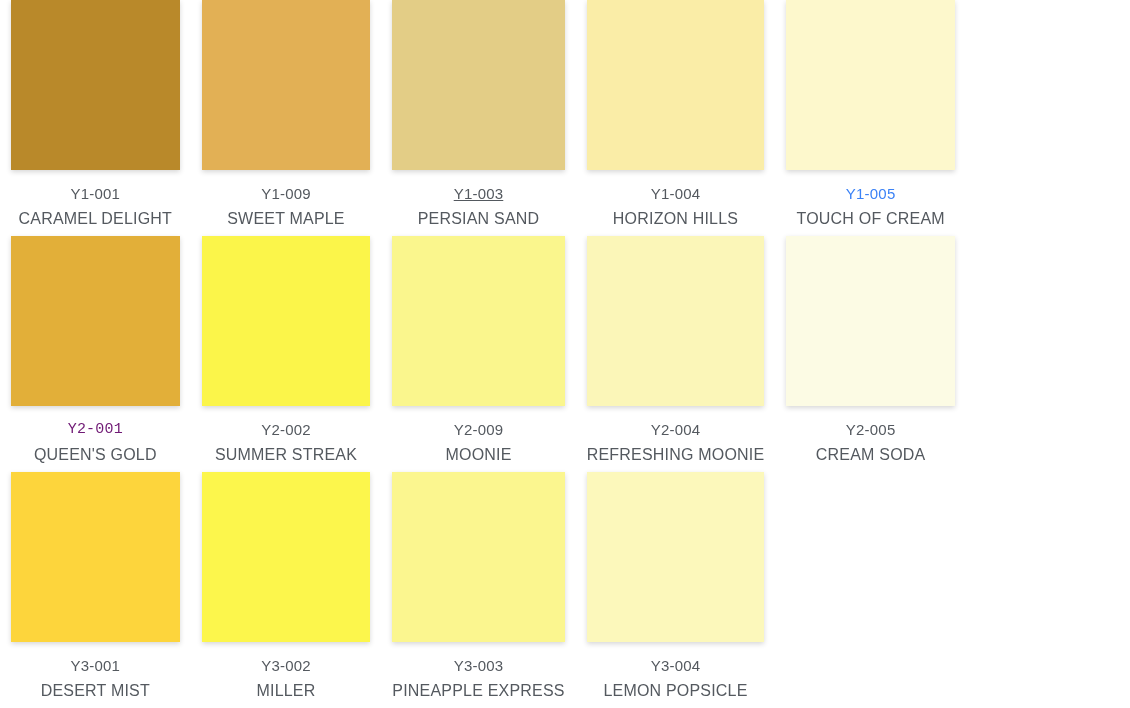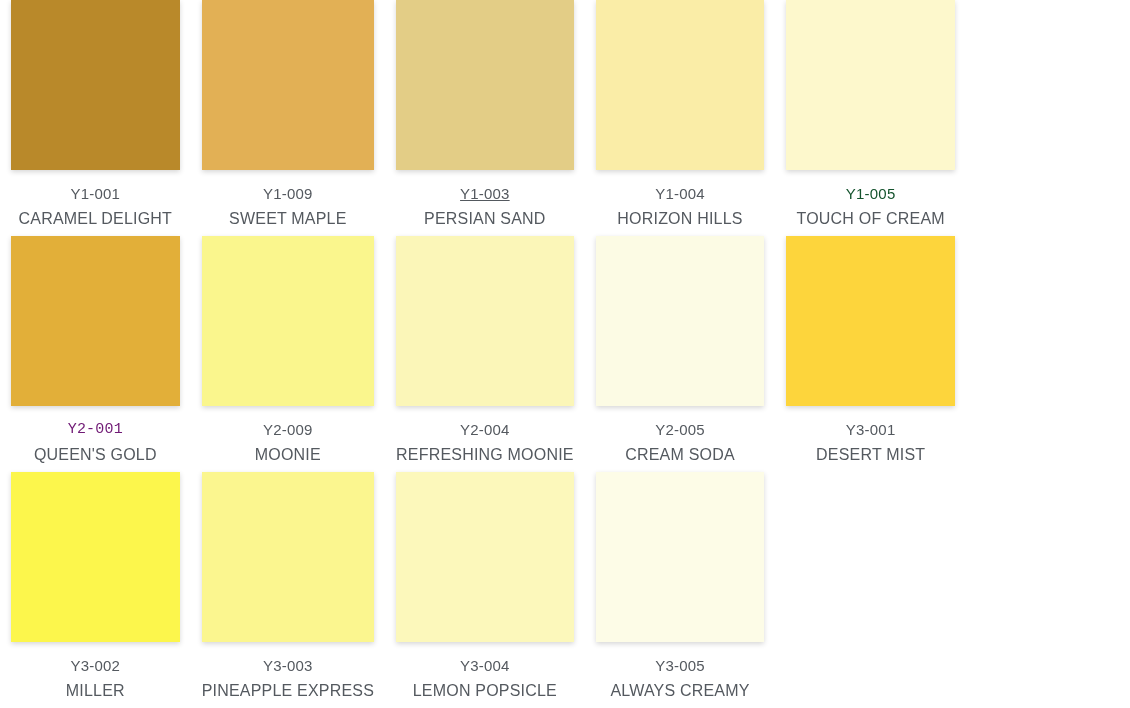--- a/index.html
+++ b/index.html
@@ -73,27 +73,32 @@
       <div class="swatch-code" style="color: rgb(84, 89, 95); text-decoration: underline;">Y1-003</div>
       <div class="swatch-name" style="color: rgb(84, 89, 95);">PERSIAN SAND</div>
     </div>
     <div class="swatch-cell">
       <div class="swatch-chip" style="background-color: rgb(250, 237, 167);"></div>
       <div class="swatch-code" style="color: rgb(84, 89, 95);">Y1-004</div>
       <div class="swatch-name" style="color: rgb(84, 89, 95);">HORIZON HILLS</div>
     </div>
     <div class="swatch-cell">
       <div class="swatch-chip" style="background-color: rgb(253, 248, 204);"></div>
-      <div class="swatch-code" style="color: #14532d;">Y1-005</div>
+      <div class="swatch-code" style="color: #3b82f6;">Y1-005</div>
       <div class="swatch-name" style="color: rgb(84, 89, 95);">TOUCH OF CREAM</div>
     </div>
     <div class="swatch-cell">
       <div class="swatch-chip" style="background-color: rgb(226, 175, 57);"></div>
       <div class="swatch-code" style="color: #701a75; font-family: Liberation Mono, monospace;">Y2-001</div>
       <div class="swatch-name" style="color: rgb(84, 89, 95);">QUEEN'S GOLD</div>
+    </div>
+    <div class="swatch-cell">
+      <div class="swatch-chip" style="background-color: rgb(251, 245, 74);"></div>
+      <div class="swatch-code" style="color: rgb(84, 89, 95);">Y2-002</div>
+      <div class="swatch-name" style="color: rgb(84, 89, 95);">SUMMER STREAK</div>
     </div>
     <div class="swatch-cell">
       <div class="swatch-chip" style="background-color: rgb(250, 246, 141);"></div>
       <div class="swatch-code" style="color: rgb(84, 89, 95);">Y2-009</div>
       <div class="swatch-name" style="color: rgb(84, 89, 95);">MOONIE</div>
     </div>
     <div class="swatch-cell">
       <div class="swatch-chip" style="background-color: rgb(251, 246, 184);"></div>
       <div class="swatch-code" style="color: rgb(84, 89, 95);">Y2-004</div>
       <div class="swatch-name" style="color: rgb(84, 89, 95);">REFRESHING MOONIE</div>
@@ -116,18 +121,13 @@
     <div class="swatch-cell">
       <div class="swatch-chip" style="background-color: rgb(251, 246, 143);"></div>
       <div class="swatch-code" style="color: rgb(84, 89, 95);">Y3-003</div>
       <div class="swatch-name" style="color: rgb(84, 89, 95);">PINEAPPLE EXPRESS</div>
     </div>
     <div class="swatch-cell">
       <div class="swatch-chip" style="background-color: rgb(252, 248, 187);"></div>
       <div class="swatch-code" style="color: rgb(84, 89, 95);">Y3-004</div>
       <div class="swatch-name" style="color: rgb(84, 89, 95);">LEMON POPSICLE</div>
     </div>
-    <div class="swatch-cell">
-      <div class="swatch-chip" style="background-color: rgb(253, 252, 231);"></div>
-      <div class="swatch-code" style="color: rgb(84, 89, 95);">Y3-005</div>
-      <div class="swatch-name" style="color: rgb(84, 89, 95);">ALWAYS CREAMY</div>
-    </div>
   </main>
 
 </body></html>

